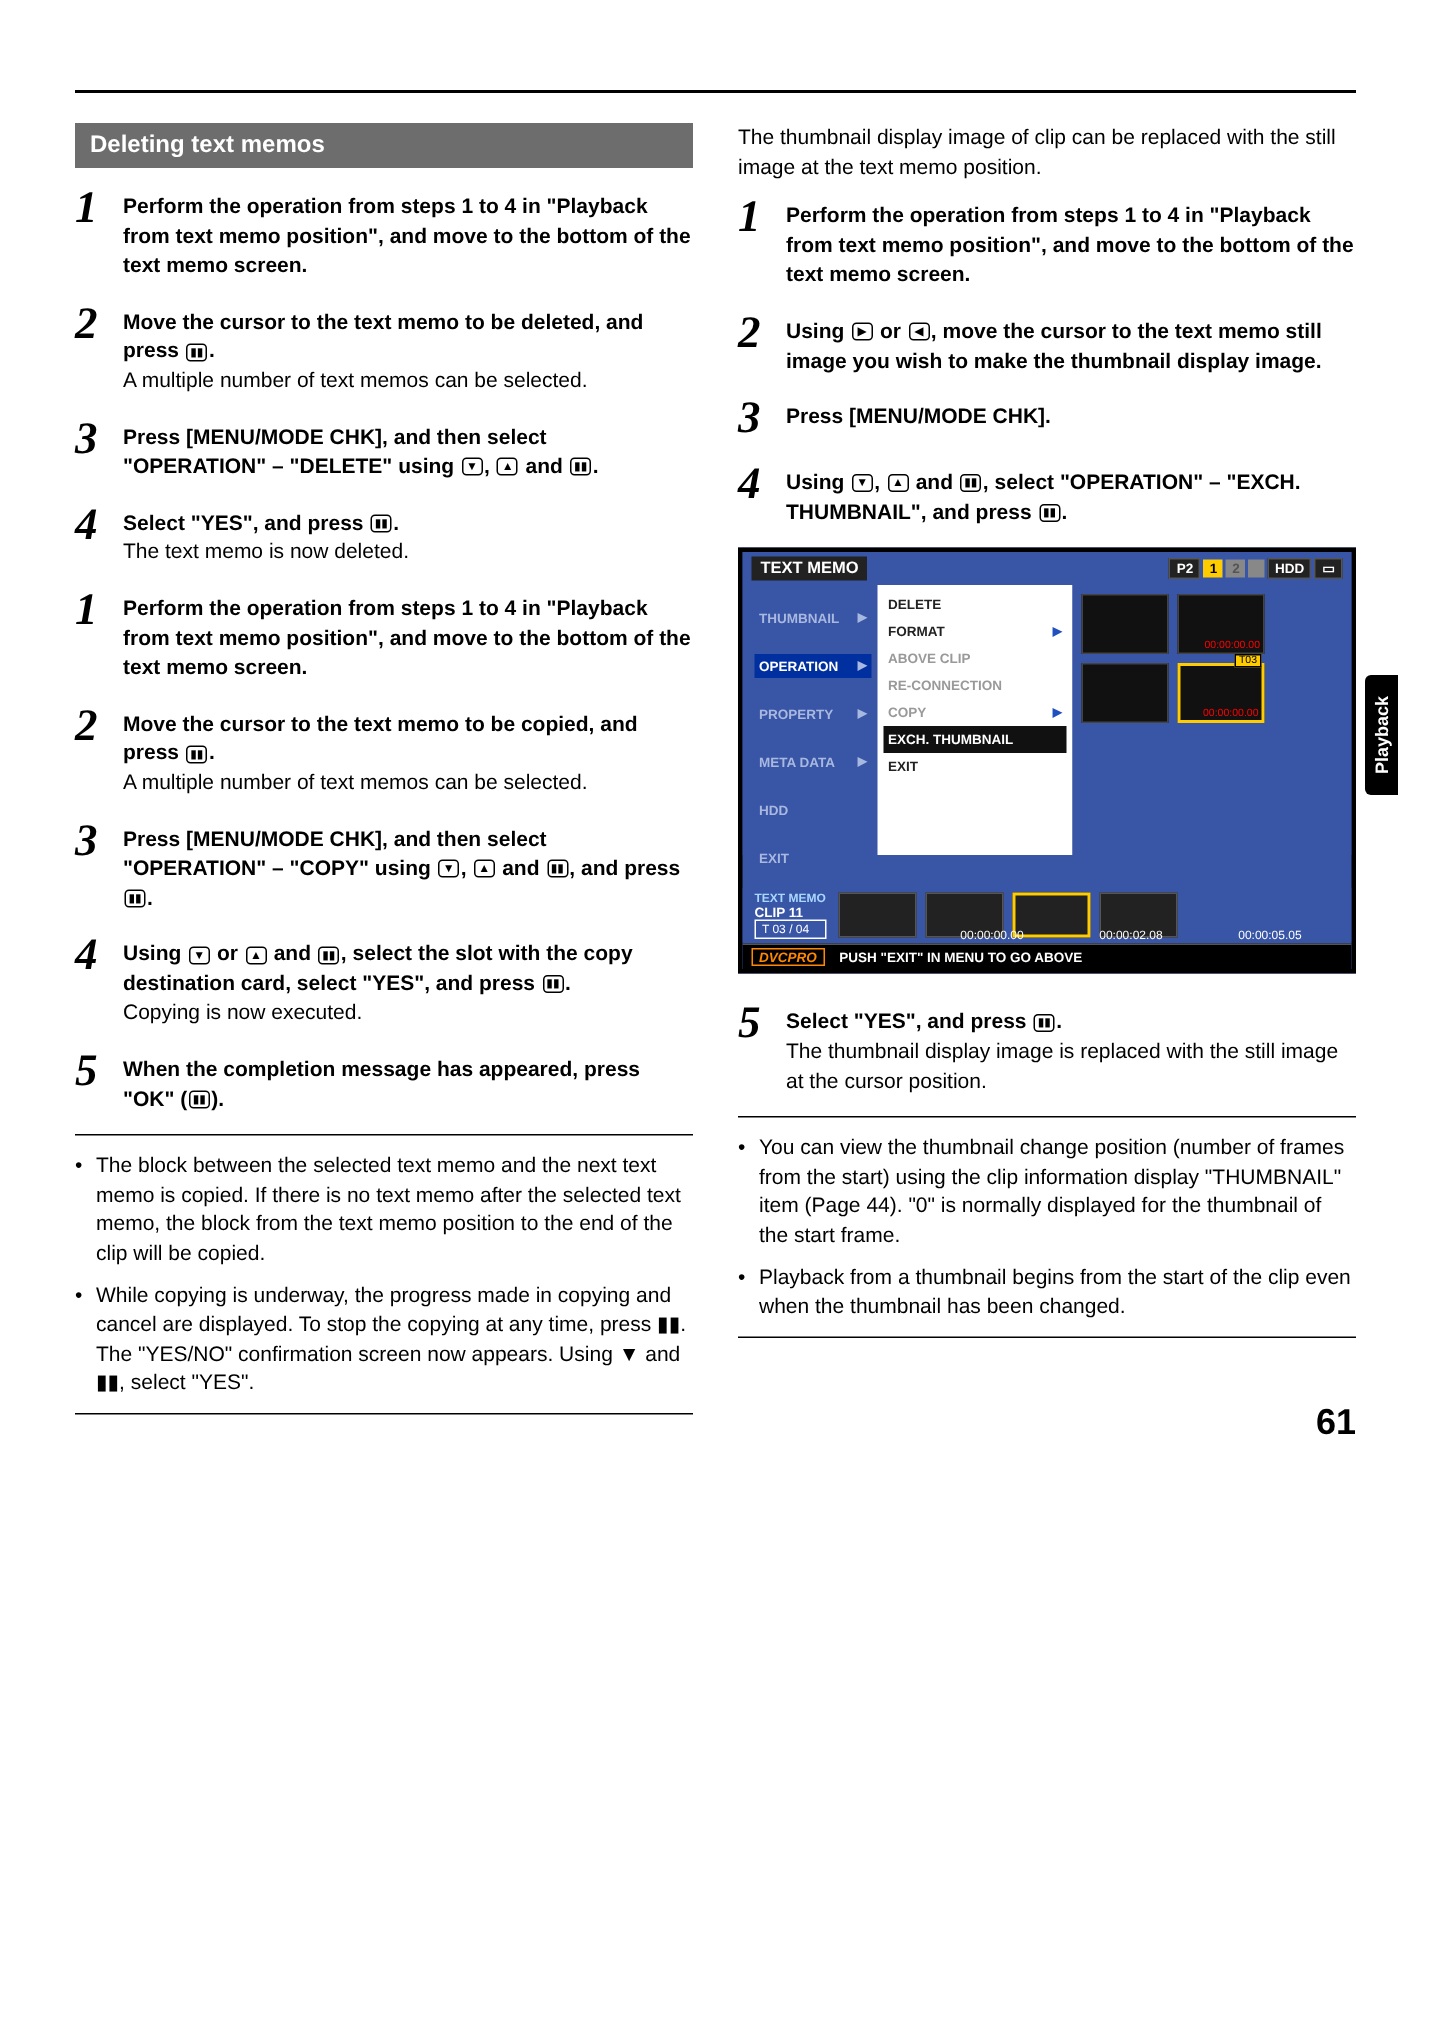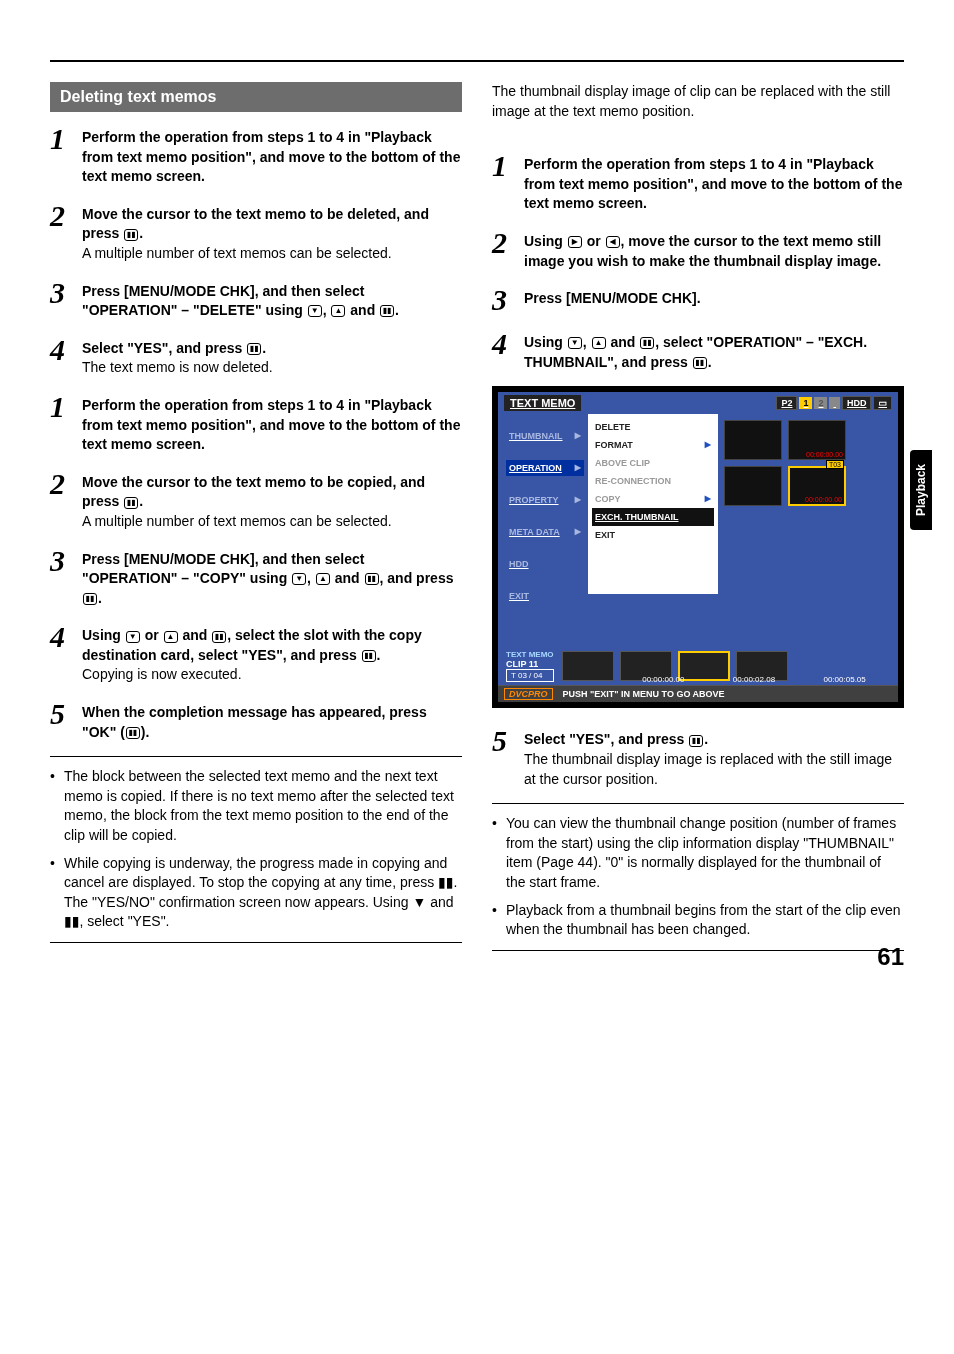--- a/index.html
+++ b/index.html
@@ -31,21 +31,21 @@
       background: #6d6d6d;
       color: #fff;
       font-weight: bold;
       font-size: 16px;
       padding: 6px 10px;
       margin-bottom: 12px;
     }
     .intro-text {
       font-size: 14px;
       line-height: 1.4;
-      margin-bottom: 30px;
+      margin-bottom: 9px;
     }
     .step {
       display: flex;
       align-items: flex-start;
       margin-bottom: 14px;
     }
     .step-num {
       font-family: "Times New Roman", serif;
       font-size: 30px;
       font-weight: bold;
@@ -94,30 +94,29 @@
       padding-left: 14px;
       position: relative;
     }
     .note-list li::before {
       content: "•";
       position: absolute;
       left: 0;
       top: 0;
     }
     .screenshot {
-      border: 6px solid #000000;
+      border: 3px solid #000000;
       background: #3955a5;
       width: 100%;
-      height: 322px;
+      height: 284px;
       position: relative;
       margin-bottom: 18px;
       font-size: 10px;
       color: #fff;
       overflow: hidden;
-      text-decoration: underline;
     }
     .ss-title-bar {
       background: #3955a5;
       padding: 3px 6px;
       display: flex;
       justify-content: space-between;
       align-items: center;
       font-size: 11px;
       font-weight: bold;
     }
@@ -267,21 +266,21 @@
       display: flex;
       justify-content: space-around;
       font-size: 8px;
       color: #fff;
     }
     .ss-footer {
       position: absolute;
       bottom: 0;
       left: 0;
       right: 0;
-      background: #404040;
+      background: #000000;
       border-top: 1px solid #555;
       padding: 2px 6px;
       display: flex;
       align-items: center;
       font-size: 9px;
     }
     .ss-footer .dvcpro {
       color: #ff8800;
       border: 1px solid #ff8800;
       padding: 0 4px;

